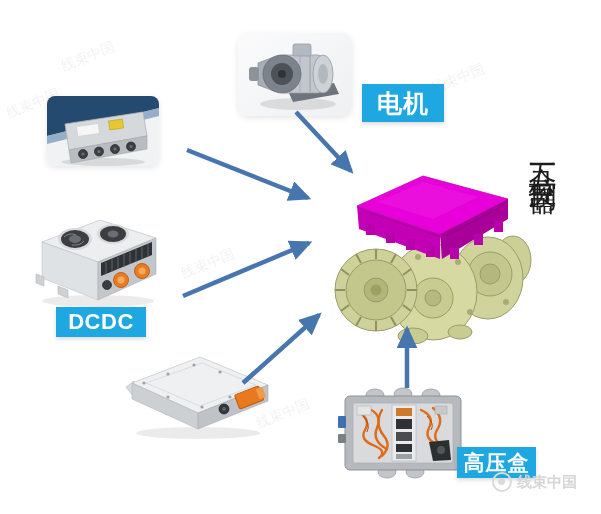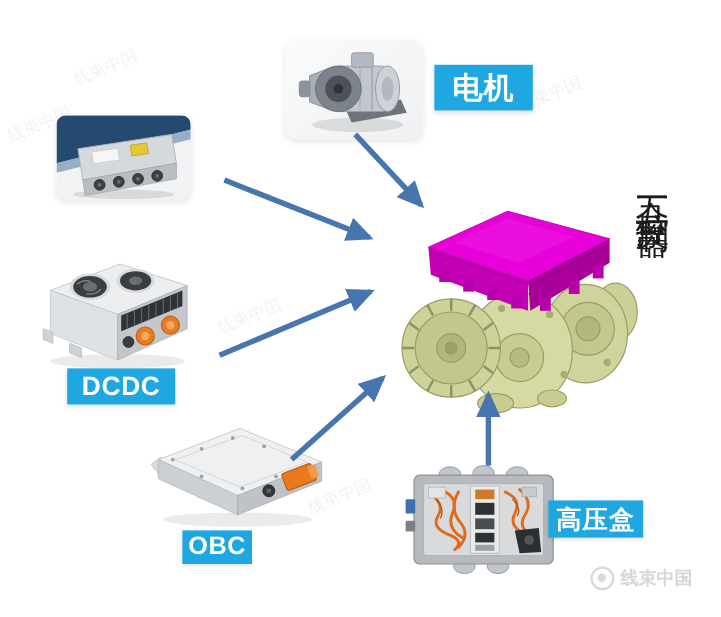--- a/index.html
+++ b/index.html
@@ -14,21 +14,21 @@
     background:linear-gradient(140deg,#fbfbfc 0%,#eef0f2 100%);
     box-shadow:0 2px 6px rgba(0,0,0,0.10);
   }
   
   .badge{
     position:absolute;display:flex;align-items:center;justify-content:center;
     background:#1ea7e0;color:#ffffff;font-weight:bold;
     box-shadow:0 2px 4px rgba(0,0,0,0.15);
     letter-spacing:1px;
   }
-  .badge.cn{font-size:21px;}
+  .badge.cn{font-size:21px;margin-top:30px;}
   .badge.en{font-size:20px;letter-spacing:0.5px;}
   
   .v-title{
     position:absolute;left:524px;top:141px;height:200px;
     writing-mode:vertical-rl;text-orientation:upright;
     font-family:"Liberation Serif","DejaVu Serif",serif;
     font-size:28px;color:#1c1c1c;letter-spacing:5px;line-height:36px;
   }
   
   .wm-faint{
@@ -158,21 +158,20 @@
       <polygon points="76,68 146,40 146,56 76,84" fill="#bfc3c7" stroke="#a6aaae" stroke-width="0.6"></polygon>
       <g transform="rotate(-21 127 52)">
         <rect x="114" y="45" width="26" height="15" rx="2" fill="#e8791e" stroke="#c05f0e" stroke-width="1"></rect>
         <rect x="136" y="47" width="7" height="11" rx="1.5" fill="#f09a4a"></rect>
       </g>
       <circle cx="102" cy="64" r="5" fill="#34373a" stroke="#1f2225" stroke-width="0.7"></circle>
       <circle cx="102" cy="64" r="2" fill="#5c6065"></circle>
     </svg>
   </div>
 
-  <div class="badge en" style="left:152px;top:442px;width:58px;height:28px;font-size:21px;">OBC</div>
 
   <div class="abs" style="left:337px;top:382px;width:132px;height:100px;">
     <svg width="132" height="100" viewBox="0 0 132 100">
       <ellipse cx="38" cy="13" rx="9" ry="6" fill="#c2c6ca" stroke="#979b9f" stroke-width="0.8"></ellipse>
       <ellipse cx="66" cy="12" rx="9" ry="6" fill="#c2c6ca" stroke="#979b9f" stroke-width="0.8"></ellipse>
       <ellipse cx="94" cy="13" rx="9" ry="6" fill="#c2c6ca" stroke="#979b9f" stroke-width="0.8"></ellipse>
       <ellipse cx="50" cy="90" rx="9" ry="6" fill="#c2c6ca" stroke="#979b9f" stroke-width="0.8"></ellipse>
       <ellipse cx="78" cy="90" rx="9" ry="6" fill="#c2c6ca" stroke="#979b9f" stroke-width="0.8"></ellipse>
       <rect x="8" y="14" width="116" height="74" rx="5" fill="#b6babf" stroke="#8d9196" stroke-width="1"></rect>
       <rect x="16" y="21" width="100" height="60" rx="2" fill="#d8dadc" stroke="#a9adb1" stroke-width="0.7"></rect>

